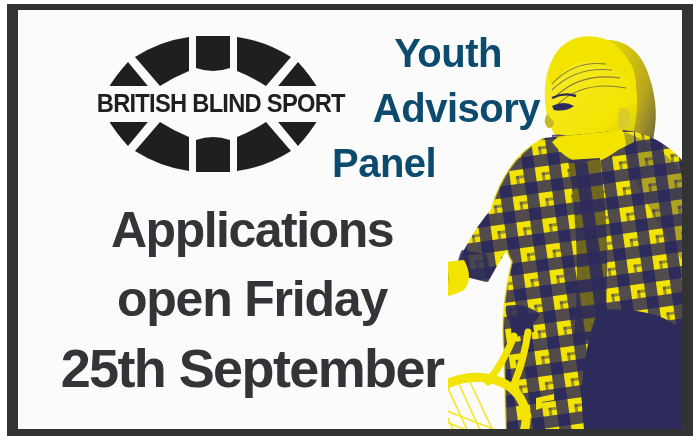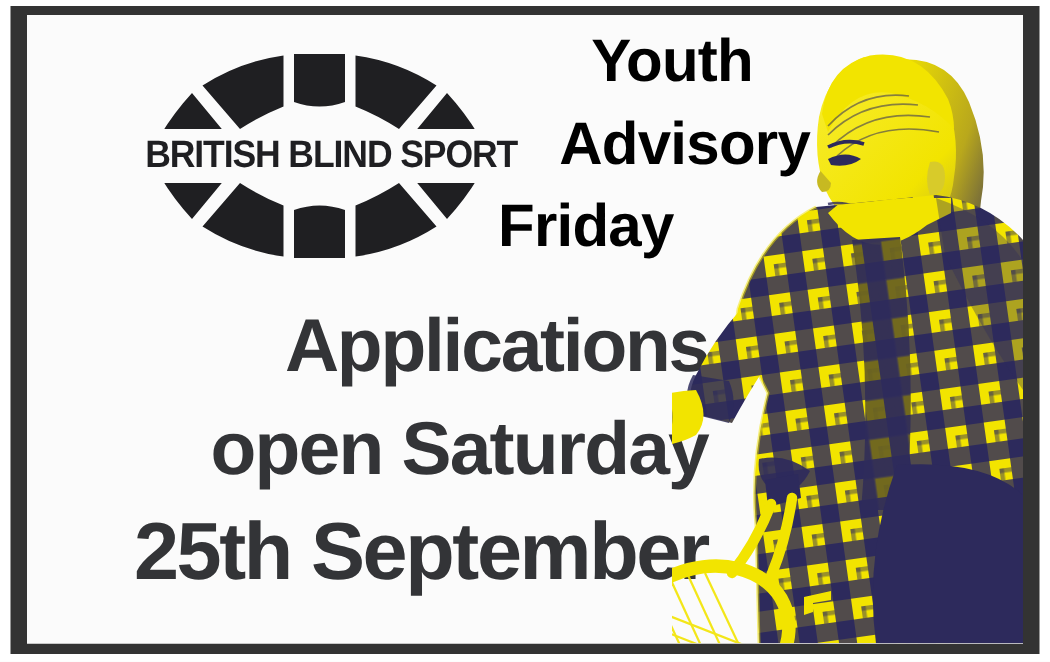--- a/index.html
+++ b/index.html
@@ -50,24 +50,24 @@
     color:#1f1f22;
     line-height:30px;
     transform:scaleX(0.93);
     transform-origin:center center;
     white-space:nowrap;
   }
 
   
   #headline{
     position:absolute;
-    left:296px; top:4px;
+    left:296px; top:16px;
     width:226px;
     text-align:center;
-    color:#000000;
+    color:#0c4a6e;
     font-weight:bold;
     font-size:40px;
     line-height:55px;
     letter-spacing:-0.5px;
   }
   #headline .hl-line{ display:block; white-space:nowrap; }
   #hl-1{ text-align:right;  padding-right:38px; }
   #hl-2{ text-align:right; padding-left:16px; }
   #hl-3{ text-align:left;   padding-left:18px; }
 
@@ -76,21 +76,21 @@
     position:absolute;
     left:14px; top:186px;
     width:440px;
     text-align:center;
     color:#333437;
     font-weight:bold;
     font-size:50px;
     line-height:69px;
     letter-spacing:-1.2px;
   }
-  #message .msg-line{ display:block; white-space:nowrap;text-align:right; }
+  #message .msg-line{ display:block; white-space:nowrap; }
   #msg-1{ letter-spacing:-1.5px; }
   #msg-3{ font-size:54px; letter-spacing:-1.6px; }
 
   
   #photo{
     position:absolute;
     right:0px; top:0px;
     width:234px; height:419px;
     overflow:hidden;
   }
@@ -133,26 +133,26 @@
         </g>
 
         <rect x="0" y="58" width="250" height="36" fill="#FBFBFB"></rect>
       </svg>
       <div id="logo-wordmark">BRITISH BLIND SPORT</div>
     </div>
 
     <div id="headline">
       <span id="hl-1" class="hl-line">Youth</span>
       <span id="hl-2" class="hl-line">Advisory</span>
-      <span id="hl-3" class="hl-line">Friday</span>
+      <span id="hl-3" class="hl-line">Panel</span>
     </div>
 
     <div id="message">
       <span id="msg-1" class="msg-line">Applications</span>
-      <span id="msg-2" class="msg-line">open Saturday</span>
+      <span id="msg-2" class="msg-line">open Friday</span>
       <span id="msg-3" class="msg-line">25th September</span>
     </div>
 
     <div id="photo">
       <svg width="234" height="419" viewBox="0 0 234 419" xmlns="http://www.w3.org/2000/svg" aria-hidden="true">
         <defs>
 
           <pattern id="plaid" width="26" height="26" patternUnits="userSpaceOnUse" patternTransform="rotate(-8)">
             <rect width="26" height="26" fill="#F2E400"></rect>
             <rect x="0" y="0" width="12" height="26" fill="#2D2A5C" opacity="0.82"></rect>

